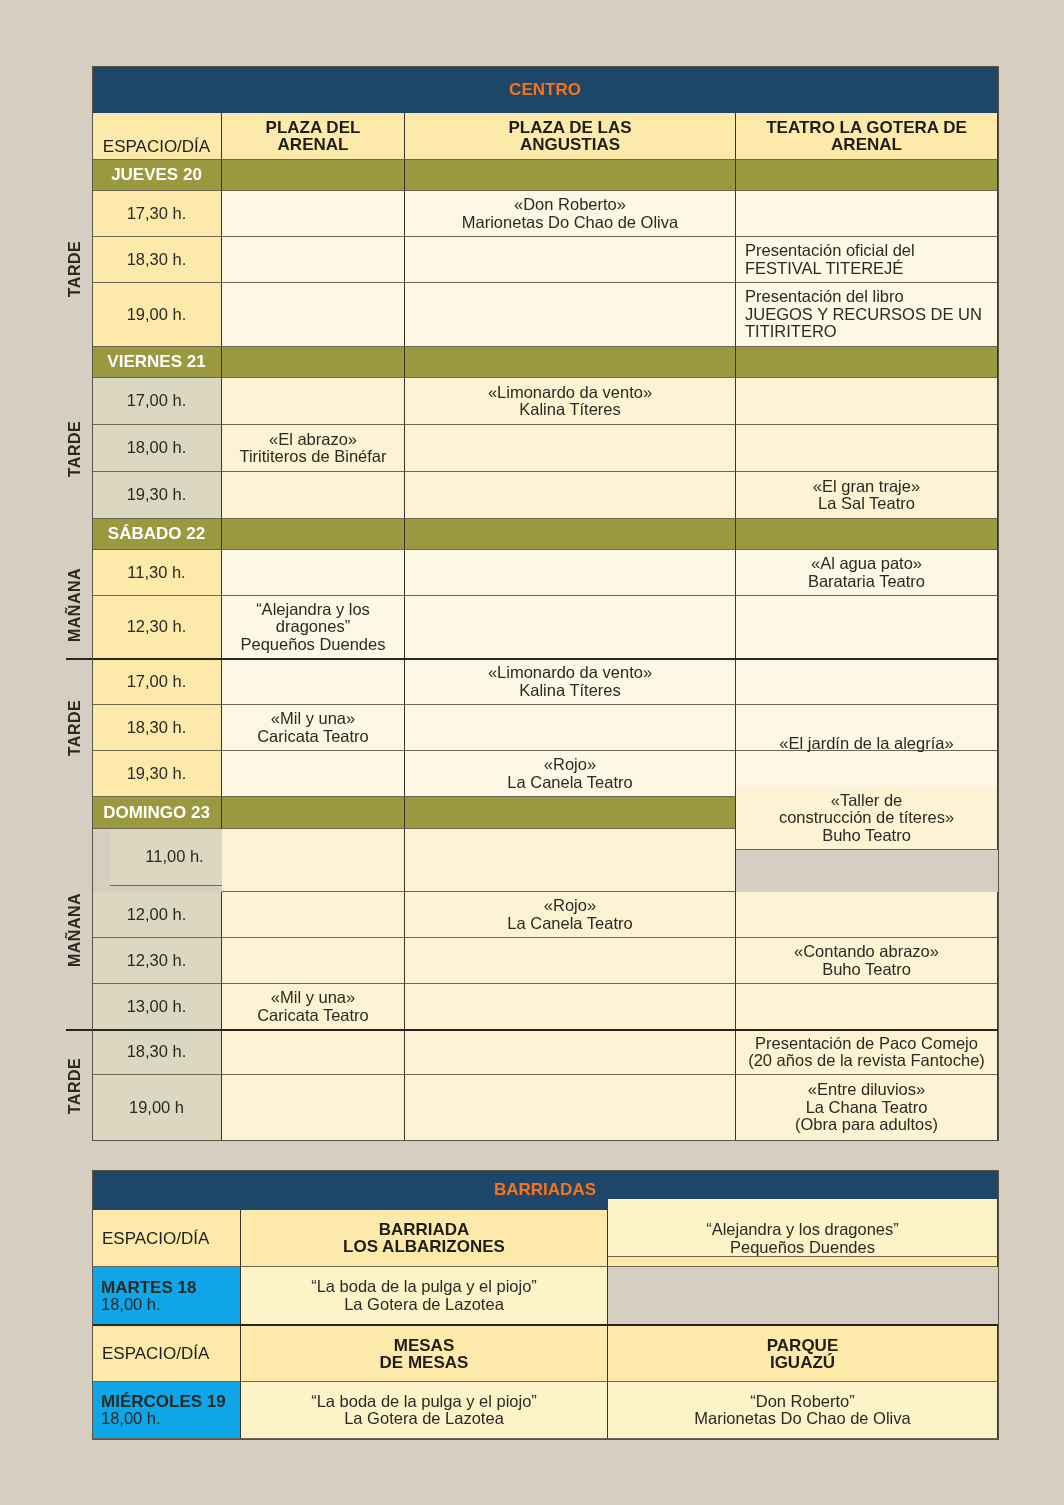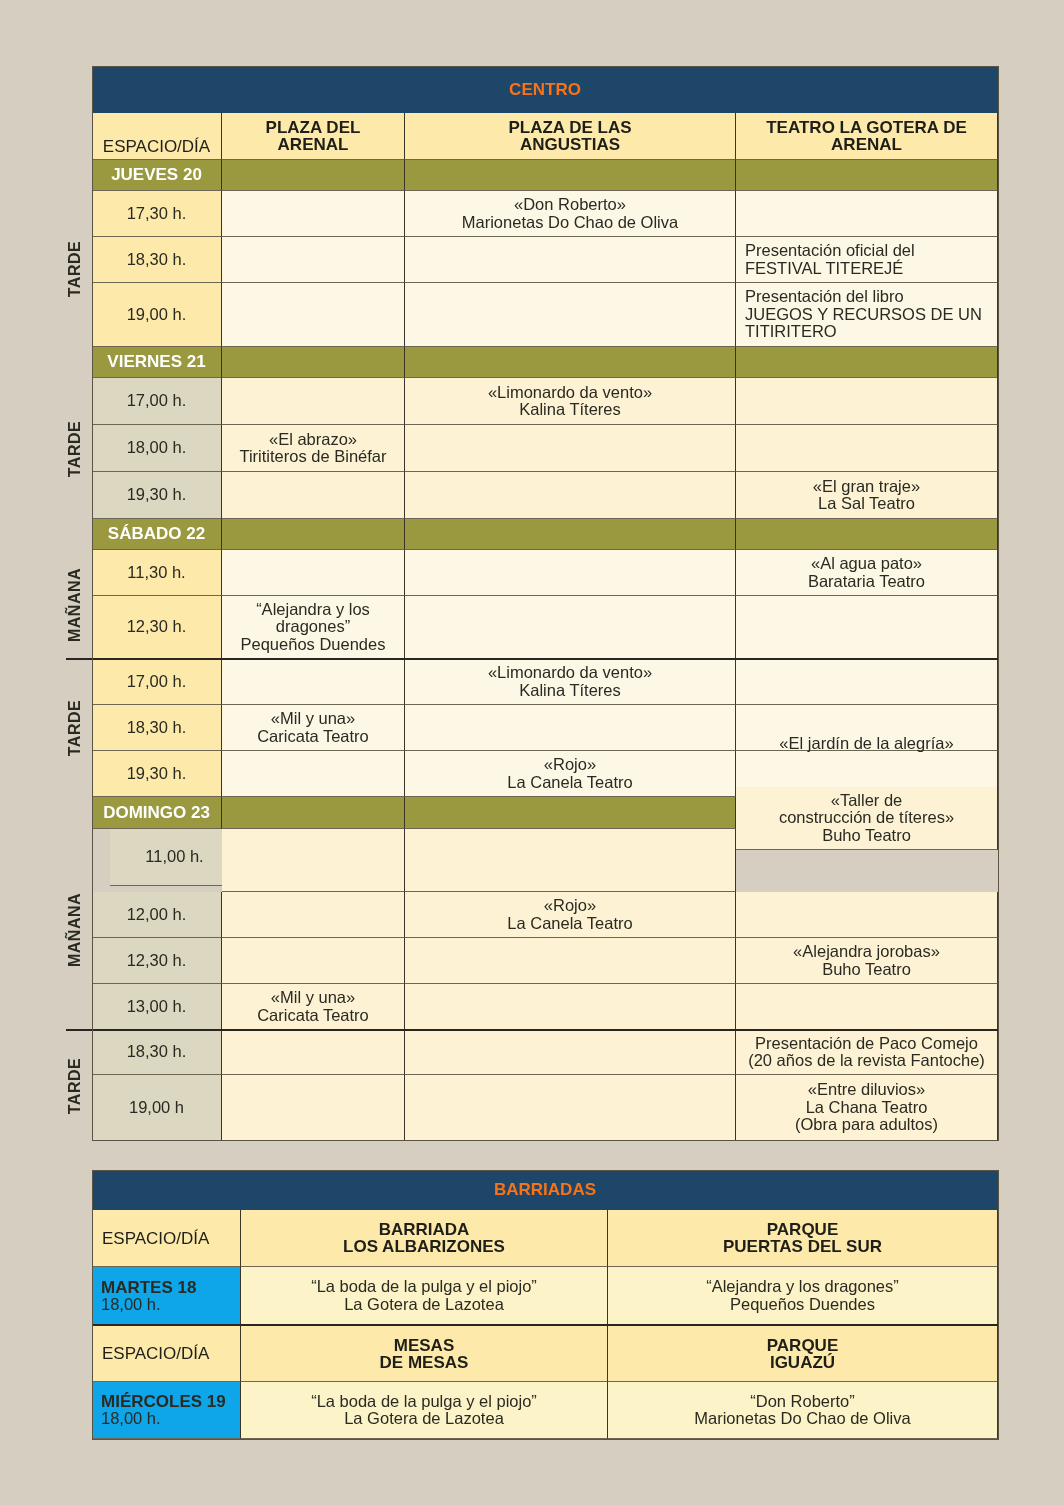--- a/index.html
+++ b/index.html
@@ -172,21 +172,21 @@
     <div class="cell ev-c" style="left:222px;top:892px;width:183px;height:46px;"></div>
     <div class="cell ev-c" style="left:405px;top:892px;width:331px;height:46px;">
       <span style="display:block">«Rojo»</span>
       <span style="display:block">La Canela Teatro</span>
     </div>
     <div class="cell ev-c" style="left:736px;top:892px;width:262px;height:46px;"></div>
     <div class="cell time-g" style="left:92px;top:938px;width:130px;height:46px;">12,30 h.</div>
     <div class="cell ev-c" style="left:222px;top:938px;width:183px;height:46px;"></div>
     <div class="cell ev-c" style="left:405px;top:938px;width:331px;height:46px;"></div>
     <div class="cell ev-c" style="left:736px;top:938px;width:262px;height:46px;">
-      <span style="display:block">«Alejandra jorobas»</span>
+      <span style="display:block">«Contando abrazo»</span>
       <span style="display:block">Buho Teatro</span>
     </div>
     <div class="cell time-g" style="left:92px;top:984px;width:130px;height:46px;">13,00 h.</div>
     <div class="cell ev-c" style="left:222px;top:984px;width:183px;height:46px;">
       <span style="display:block">«Mil y una»</span>
       <span style="display:block">Caricata Teatro</span>
     </div>
     <div class="cell ev-c" style="left:405px;top:984px;width:331px;height:46px;"></div>
     <div class="cell ev-c" style="left:736px;top:984px;width:262px;height:46px;"></div>
     <div class="side" style="left:58px;top:829px;width:34px;height:201px;">
@@ -223,21 +223,21 @@
       <span style="display:block">PUERTAS DEL SUR</span>
     </div>
     <div class="cell b-yel b-day" style="left:92px;top:1267px;width:149px;height:58px;">
       <b style="display:block">MARTES 18</b>
       <span style="display:block">18,00 h.</span>
     </div>
     <div class="cell b-ev" style="left:241px;top:1267px;width:367px;height:58px;">
       <span style="display:block">“La boda de la pulga y el piojo”</span>
       <span style="display:block">La Gotera de Lazotea</span>
     </div>
-    <div class="cell b-ev" style="left:608px;top:1267px;width:390px;height:58px;">
+    <div class="cell b-ev" style="left:608px;top:1199px;width:390px;height:58px;justify-content:flex-end;">
       <span style="display:block">“Alejandra y los dragones”</span>
       <span style="display:block">Pequeños Duendes</span>
     </div>
     <div class="cell hdr" style="left:92px;top:1326px;width:149px;height:56px;font-weight:normal;align-items:flex-start;padding-left:10px;">ESPACIO/DÍA</div>
     <div class="cell hdr" style="left:241px;top:1326px;width:367px;height:56px;">
       <span style="display:block">MESAS</span>
       <span style="display:block">DE MESAS</span>
     </div>
     <div class="cell hdr" style="left:608px;top:1326px;width:390px;height:56px;">
       <span style="display:block">PARQUE</span>

